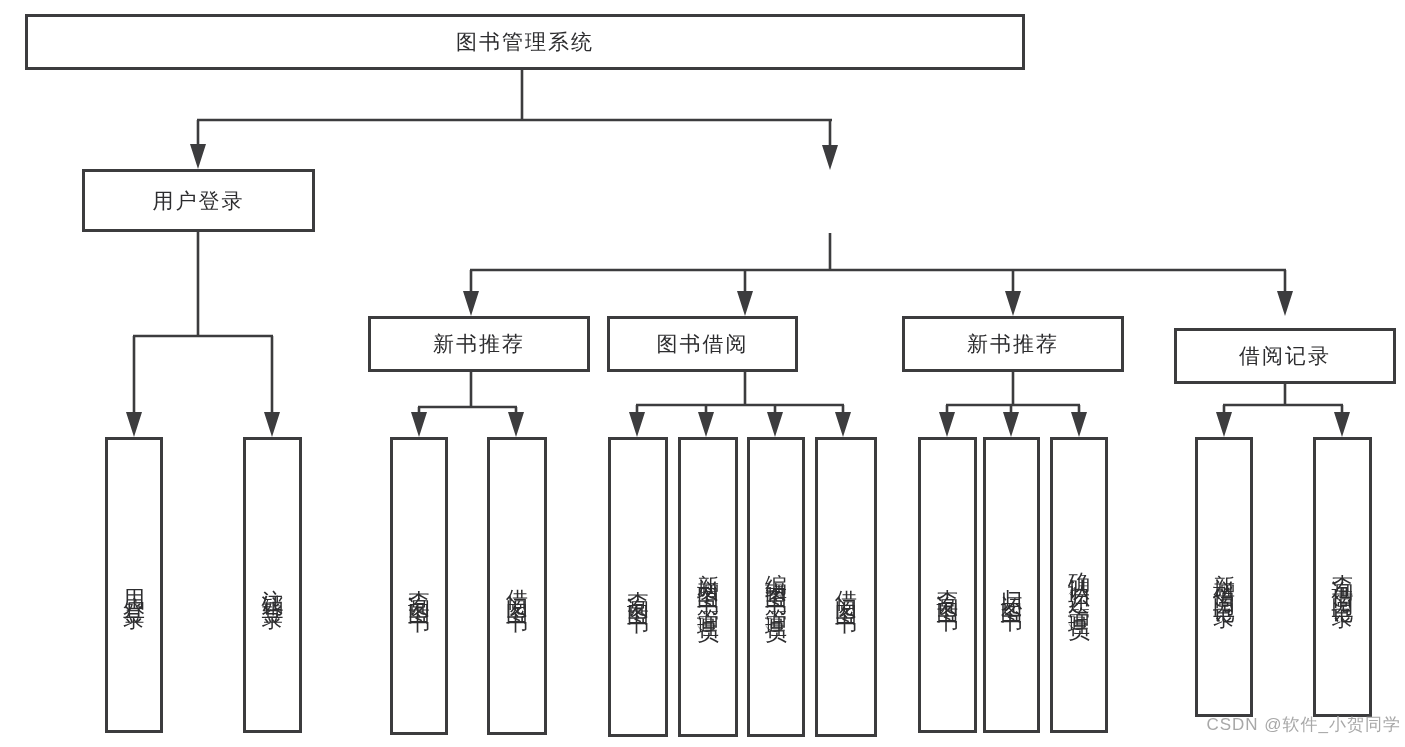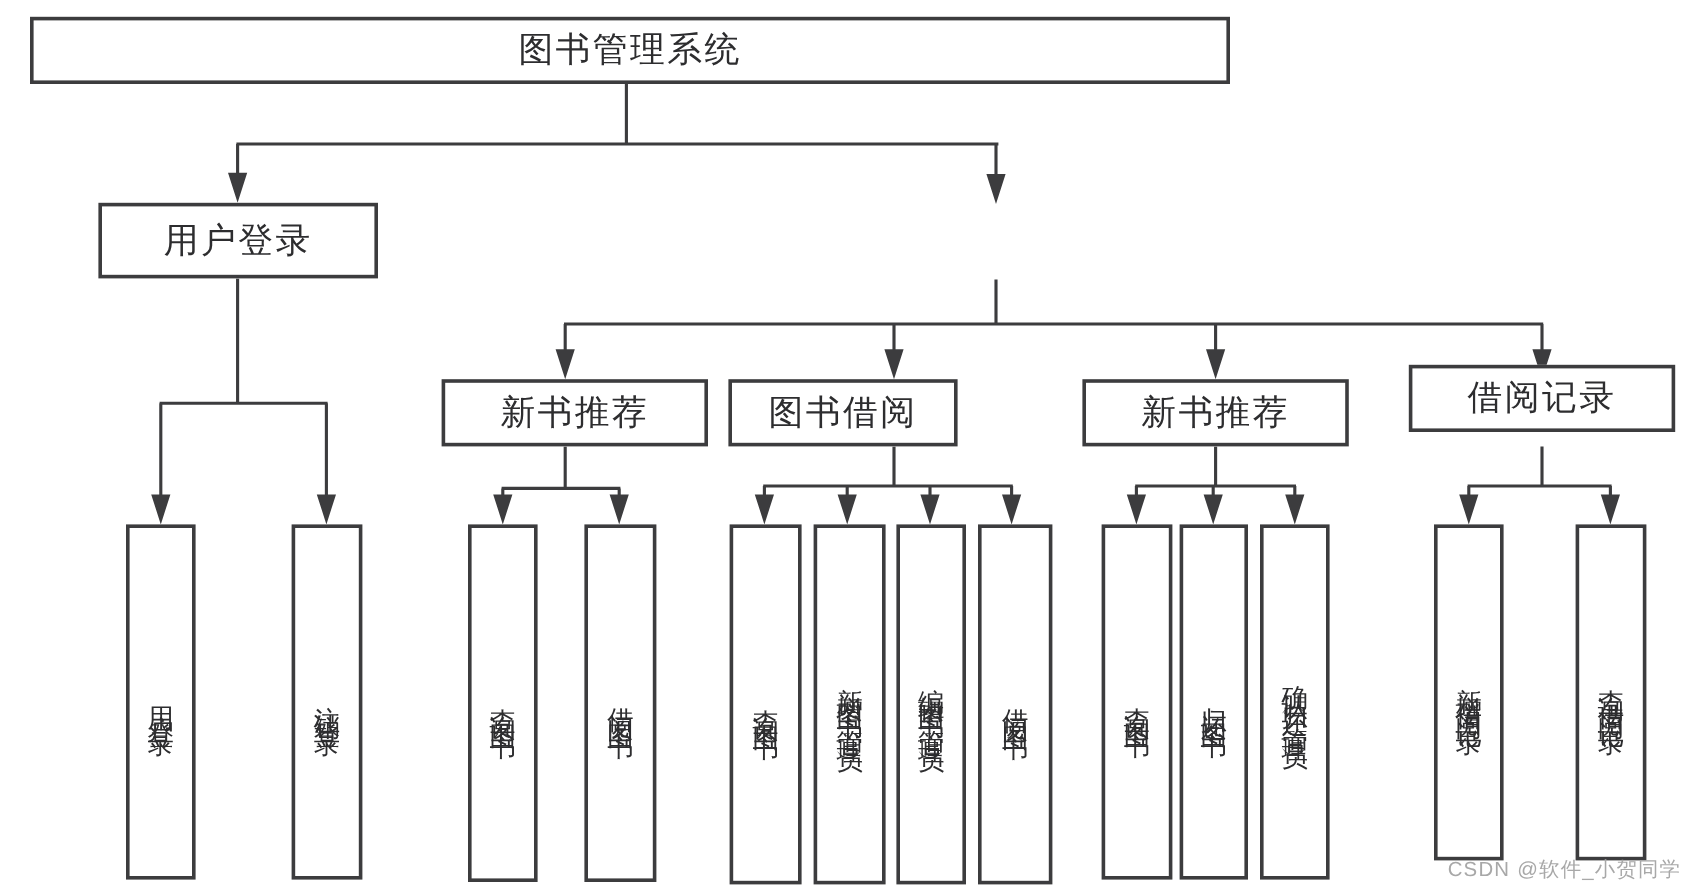--- a/index.html
+++ b/index.html
@@ -7,21 +7,21 @@
     position:relative; width:1405px; height:747px; background:#ffffff;
     font-family:"Liberation Sans","DejaVu Sans",sans-serif; overflow:hidden;
   }
   .wires { position:absolute; left:0; top:0; z-index:1; }
   .box {
     position:absolute; box-sizing:border-box; z-index:2;
     border:3px solid #3c3c3e; background:#ffffff;
     display:flex; align-items:center; justify-content:center;
     color:#2d2d2f;
   }
-  .box.h span { font-size:29px; letter-spacing:2px; white-space:nowrap; }
+  .box.h span { font-size:21px; letter-spacing:2px; white-space:nowrap; }
   .box.v span {
     writing-mode:vertical-rl; text-orientation:mixed;
     font-size:22px; letter-spacing:7px; line-height:1; white-space:nowrap;
   }
   .watermark {
     position:absolute; right:4px; top:713px; z-index:5;
     font-size:17px; color:#a8a8a8; letter-spacing:1px; white-space:nowrap;
   }
 </style>
 </head>
@@ -74,21 +74,21 @@
 
   <div class="box h" style="left:368px;top:316px;width:222px;height:56px">
     <span>新书推荐</span>
   </div>
   <div class="box h" style="left:607px;top:316px;width:191px;height:56px">
     <span>图书借阅</span>
   </div>
   <div class="box h" style="left:902px;top:316px;width:222px;height:56px">
     <span>新书推荐</span>
   </div>
-  <div class="box h" style="left:1174px;top:304px;width:222px;height:56px">
+  <div class="box h" style="left:1174px;top:328px;width:222px;height:56px">
     <span>借阅记录</span>
   </div>
 
   <div class="box v" style="left:105px;top:437px;width:58px;height:296px">
     <span>用户登录</span>
   </div>
   <div class="box v" style="left:243px;top:437px;width:59px;height:296px">
     <span>注销登录</span>
   </div>
 

